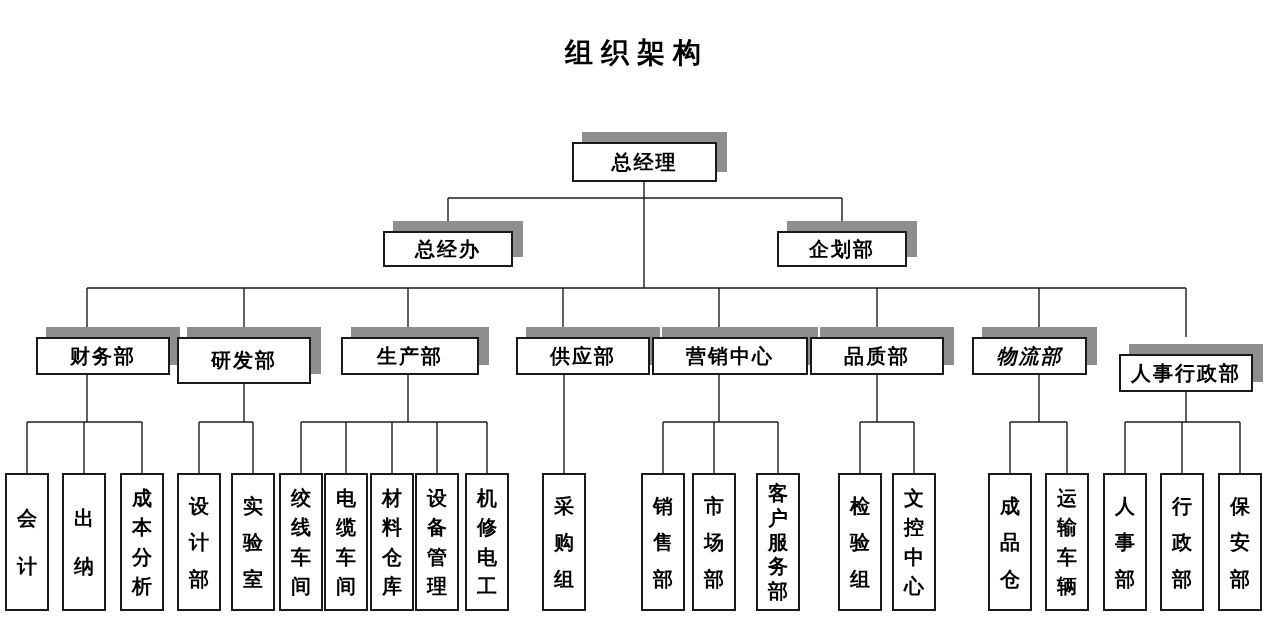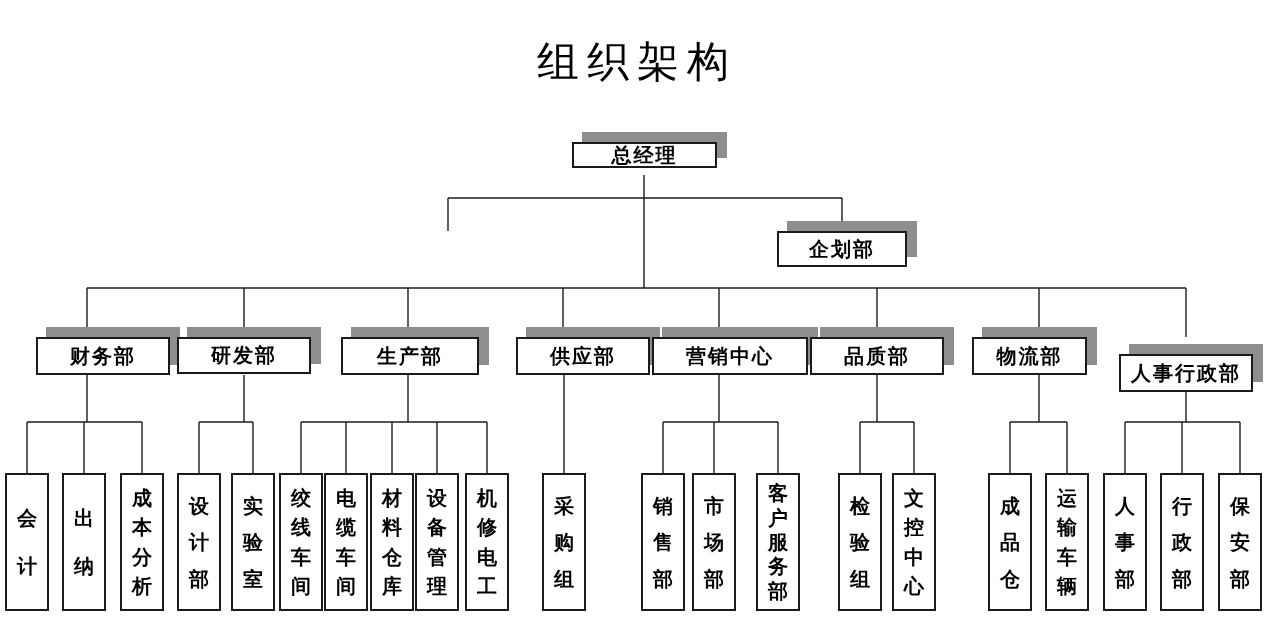--- a/index.html
+++ b/index.html
@@ -6,21 +6,21 @@
   #canvas {
     position:relative;
     width:1274px; height:642px;
     background:#ffffff;
     font-family:"Liberation Serif","DejaVu Serif",serif;
     overflow:hidden;
   }
   #title {
     position:absolute; top:34px; left:0; width:100%;
     text-align:center;
-    font-size:42px; font-weight:400; letter-spacing:8px;
+    font-size:28px; font-weight:700; letter-spacing:8px;
     color:#000;
   }
   #connectors {
     position:absolute; top:0; left:0;
     pointer-events:none;
   }
   #connectors line { stroke:#1c1c1c; stroke-width:1.4; }
   .box {
     position:absolute;
     background:#ffffff;
@@ -102,31 +102,32 @@
     <line x1="778" y1="422" x2="778" y2="473"></line>
     <line x1="860" y1="422" x2="860" y2="473"></line>
     <line x1="914" y1="422" x2="914" y2="473"></line>
     <line x1="1010" y1="422" x2="1010" y2="473"></line>
     <line x1="1067" y1="422" x2="1067" y2="473"></line>
     <line x1="1125" y1="422" x2="1125" y2="473"></line>
     <line x1="1182" y1="422" x2="1182" y2="473"></line>
     <line x1="1240" y1="422" x2="1240" y2="473"></line>
   </svg>
 
-  <div class="box" style="left:572px;top:142px;width:145px;height:26px;">总经理</div>
-
+  <div class="box" style="left:572px;top:142px;width:145px;height:40px;">总经理</div>
+
+  <div class="box" style="left:383px;top:231px;width:130px;height:36px;">总经办</div>
   <div class="box" style="left:777px;top:231px;width:130px;height:36px;text-align:center;">企划部</div>
 
   <div class="box" style="left:20px;top:337px;width:134px;height:38px;margin-left:16px;">财务部</div>
-  <div class="box" style="left:177px;top:337px;width:134px;height:37px;text-align:right;">研发部</div>
+  <div class="box" style="left:177px;top:337px;width:134px;height:47px;text-align:right;">研发部</div>
   <div class="box" style="left:341px;top:337px;width:138px;height:38px;">生产部</div>
   <div class="box" style="left:496px;top:337px;width:134px;height:38px;margin-left:20px;">供应部</div>
   <div class="box" style="left:652px;top:337px;width:156px;height:38px;">营销中心</div>
   <div class="box" style="left:810px;top:337px;width:134px;height:38px;text-align:center;">品质部</div>
-  <div class="box" style="left:972px;top:337px;width:115px;height:38px;">物流部</div>
+  <div class="box" style="left:972px;top:337px;width:115px;height:38px;font-style:italic;">物流部</div>
   <div class="box" style="left:1119px;top:337px;width:134px;height:38px;margin-top:17px;">人事行政部</div>
 
   <div class="vbox" style="left:5px;top:473px;width:44px;height:138px;">
       <span>会</span>
       <span>计</span>
     </div>
   <div class="vbox" style="left:62px;top:473px;width:44px;height:138px;">
       <span>出</span>
       <span>纳</span>
     </div>

